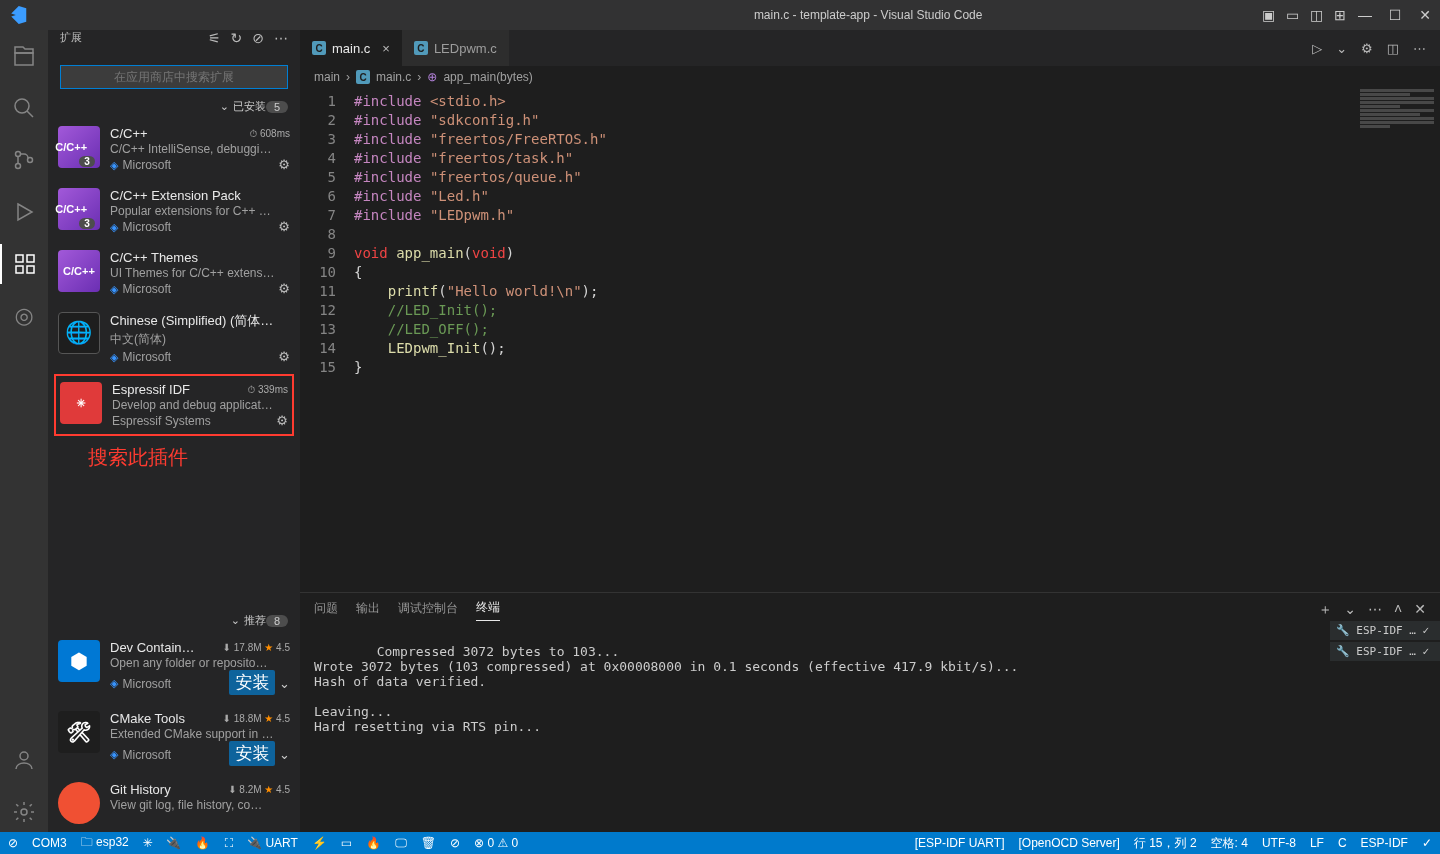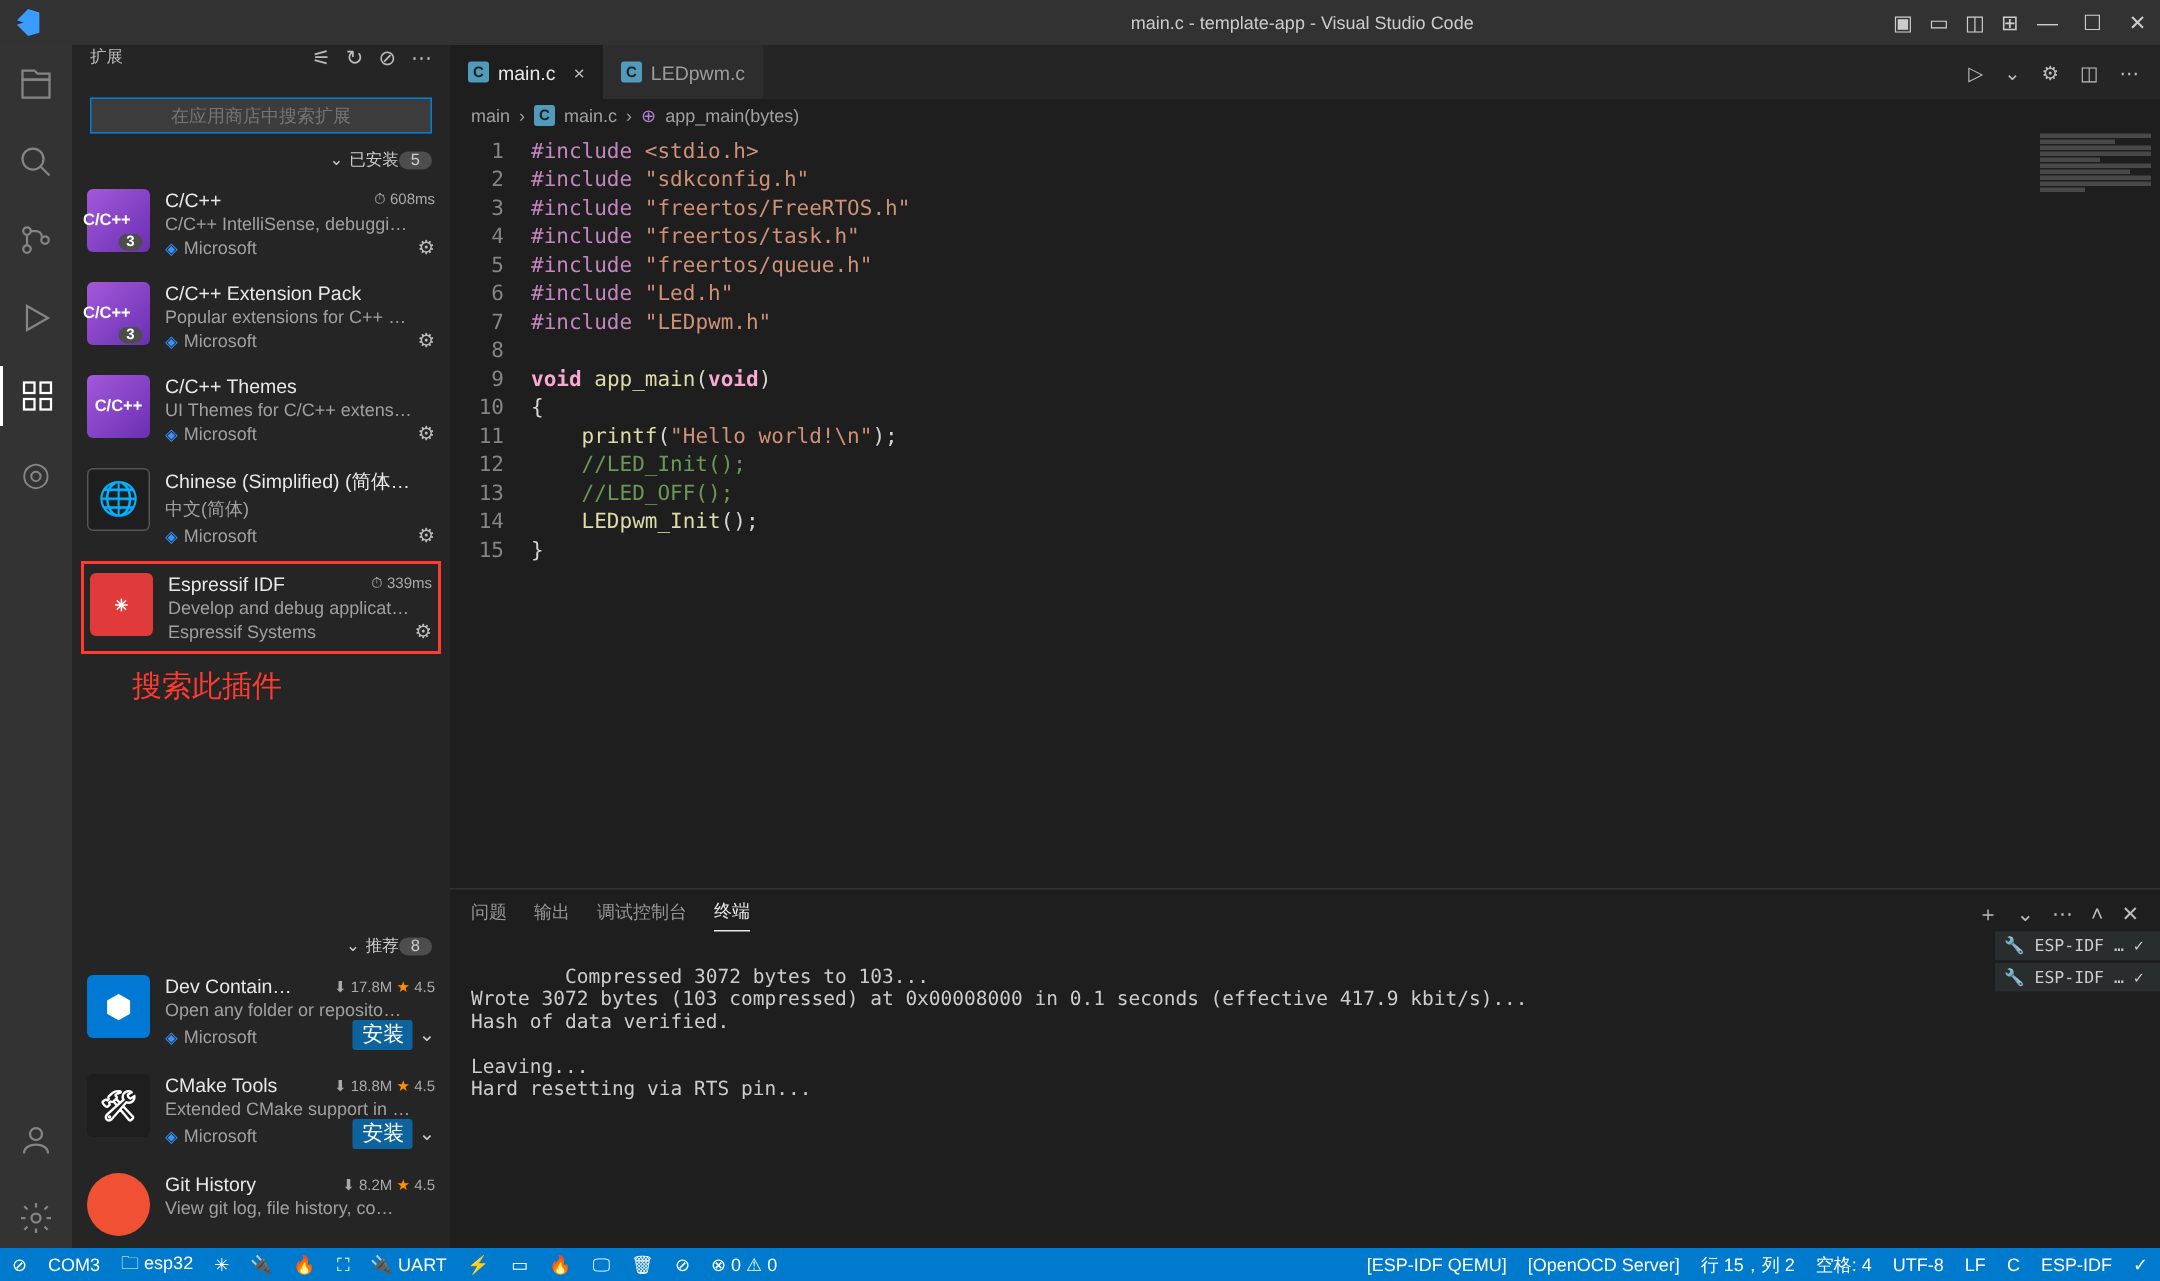--- a/index.html
+++ b/index.html
@@ -40,35 +40,35 @@
 .ext-icon.git { background:#f05033; border-radius:50%; }
 .ext-body { flex:1; min-width:0; }
 .ext-name { color:#e8e8e8; font-size:13px; white-space:nowrap; overflow:hidden; text-overflow:ellipsis; }
 .ext-desc { color:#a0a0a0; font-size:12px; white-space:nowrap; overflow:hidden; text-overflow:ellipsis; margin-top:1px; }
 .ext-pub  { color:#a0a0a0; font-size:12px; display:flex; align-items:center; gap:4px; margin-top:2px;}
 .ext-pub .verify { color:#3794ff; font-size:11px; }
 .ext-meta { font-size:10px; color:#aaa; text-align:right; white-space:nowrap; }
 .ext-row-top { display:flex; justify-content:space-between; align-items:center; gap:6px;}
 .ext-row-bot { display:flex; justify-content:space-between; align-items:center; }
 .gear { color:#bbb; font-size:13px; }
-.install-btn { background:#0e639c; color:#fff; font-size:14px; padding:1px 6px; border-radius:2px; display:inline-block;text-align:right; }
+.install-btn { background:#0e639c; color:#fff; font-size:17px; padding:1px 6px; border-radius:2px; display:inline-block;text-align:right; }
 .star { color:#ff8e00; }
 .annotate { color:#ff3b30; font-size:20px; padding:6px 0 2px 40px; }
 
 .editorzone { flex:1; display:flex; flex-direction:column; min-width:0; background:#1e1e1e; }
 .tabs { height:36px; background:#252526; display:flex; align-items:stretch; }
 .tab { display:flex; align-items:center; gap:6px; padding:0 12px; color:#9d9d9d; font-size:13px; background:#2d2d2d;}
 .tab.active { background:#1e1e1e; color:#e8e8e8; }
 .tab .close { color:#bbb; padding-left:6px;}
 .tab-actions { margin-left:auto; display:flex; align-items:center; gap:14px; padding:0 14px; color:#bbb;}
 .crumbs { padding:4px 14px; font-size:12px; color:#a0a0a0; display:flex; gap:6px; align-items:center; }
 .editor { flex:1; display:flex; font-family:Consolas,monospace; font-size:14px; line-height:19px; position:relative; min-height:0;}
 .gutter { width:48px; text-align:right; color:#858585; padding:4px 12px 0 0; }
 .code  { padding:4px 0 0 6px; white-space:pre; }
-.code .kw { color:#c586c0; } .code .ty { color:#f9a8d4;font-weight:bold; } .code .fn { color:#dcdcaa; }
+.code .kw { color:#c586c0; } .code .ty { color:#ef4444; } .code .fn { color:#dcdcaa; }
 .code .st { color:#ce9178; } .code .cm { color:#6a9955; } .code .pn { color:#d4d4d4; }
 .minimap { position:absolute; right:0; top:0; width:100px; height:120px; opacity:.4; }
 .minimap div { height:3px; margin:1px 6px 1px 20px; background:#888; }
 
 .panel { height:240px; border-top:1px solid #333; display:flex; flex-direction:column; background:#1e1e1e;}
 .panel-tabs { display:flex; gap:18px; padding:6px 14px 0 14px; font-size:12px; color:#969696; align-items:center; }
 .panel-tabs .pt { padding-bottom:4px; cursor:default;}
 .panel-tabs .pt.active { color:#e8e8e8; border-bottom:1px solid #e8e8e8; }
 .panel-tabs .ptright { margin-left:auto; display:flex; gap:12px; color:#bbb; font-size:14px;}
 .terminal { flex:1; padding:8px 14px; font-family:Consolas,monospace; font-size:13px; color:#ccc; white-space:pre-wrap; position:relative;}
@@ -399,21 +399,21 @@
       <span class="sb-item">🔌 UART</span>
       <span class="sb-item">⚡</span>
       <span class="sb-item">▭</span>
       <span class="sb-item">🔥</span>
       <span class="sb-item">🖵</span>
       <span class="sb-item">🗑</span>
       <span class="sb-item">⊘</span>
       <span class="sb-item">⊗ 0 ⚠ 0</span>
     </div>
   <div class="sb-right" id="sb-right">
-      <span class="sb-item">[ESP-IDF QEMU]</span>
+      <span class="sb-item">[ESP-IDF UART]</span>
       <span class="sb-item">[OpenOCD Server]</span>
       <span class="sb-item">行 15，列 2</span>
       <span class="sb-item">空格: 4</span>
       <span class="sb-item">UTF-8</span>
       <span class="sb-item">LF</span>
       <span class="sb-item">C</span>
       <span class="sb-item">ESP-IDF</span>
       <span class="sb-item">✓</span>
     </div>
 </div>

